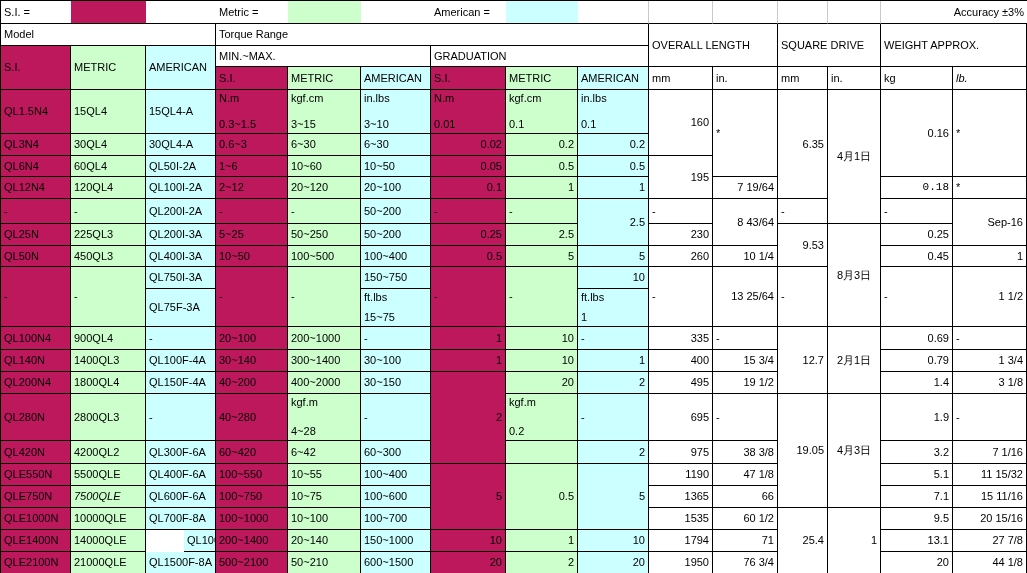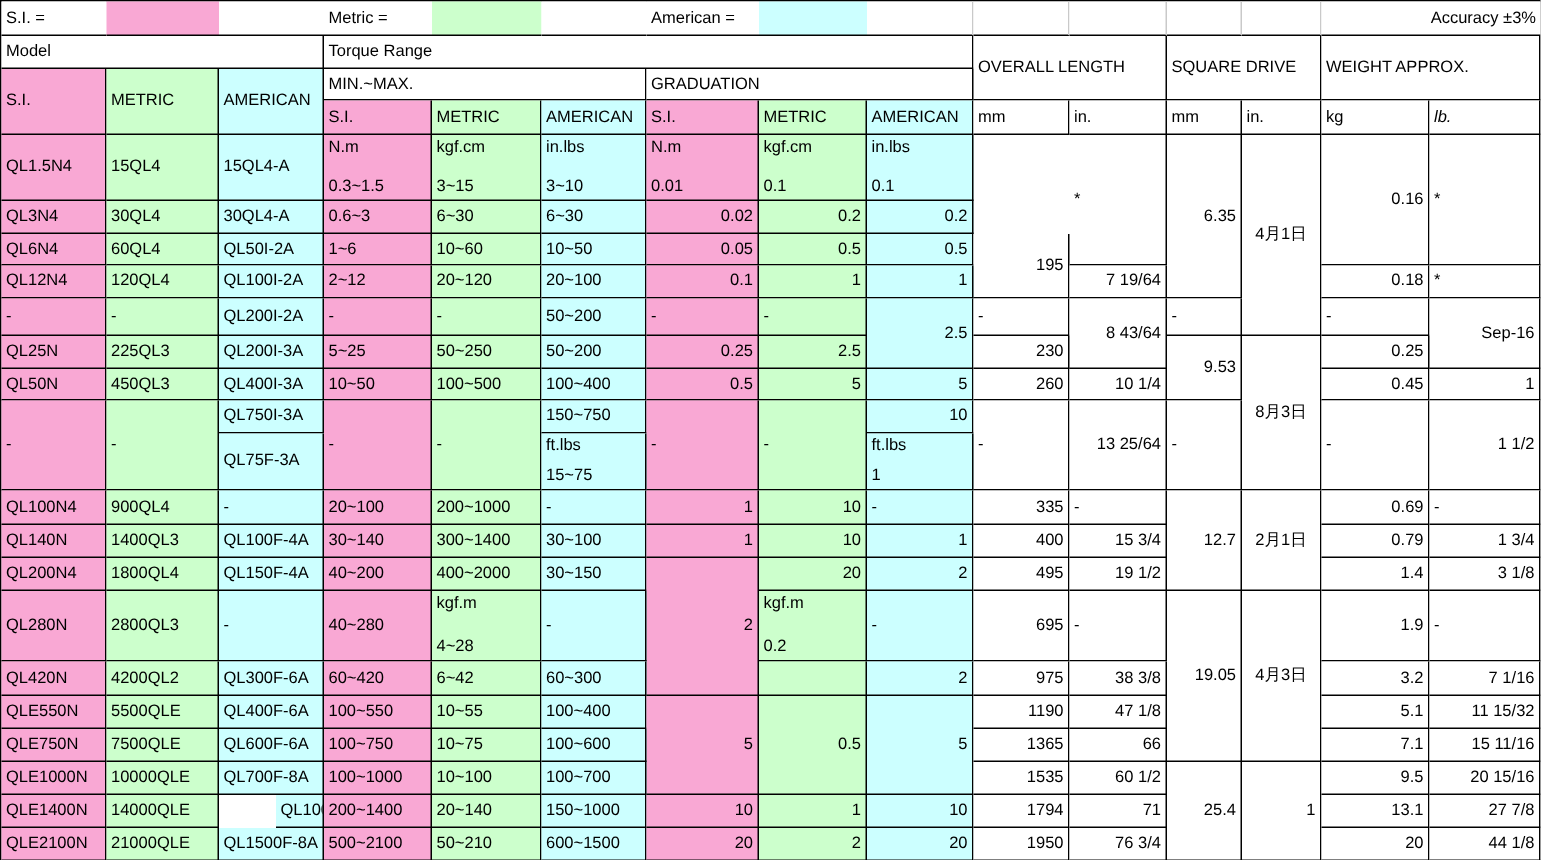--- a/index.html
+++ b/index.html
@@ -20,21 +20,21 @@
     display: flex;
     align-items: center;
     padding: 0 3px;
     font-size: 11px;
     line-height: 13px;
     color: #000;
     overflow: hidden;
     white-space: nowrap;
   }
   .bg-w { background: #ffffff; }
-  .bg-y { background: #f9a8d4; }
+  .bg-y { background: #be185d; }
   .bg-g { background: #ccffcc; }
   .bg-c { background: #ccffff; }
   .al-l { justify-content: flex-start; text-align: left; }
   .al-r { justify-content: flex-end; text-align: right; }
   .al-c { justify-content: center; text-align: center; }
   .leg { border-right: none; }
   .gl  { border-right: 1px solid #c9c9c9; }
   .two-l, .two-lr {
     flex-direction: column;
     justify-content: space-between;
@@ -107,20 +107,21 @@
       <span class="v">0.01</span>
     </div>
     <div class="cell bg-g al-l two-lr" style="grid-area: 5 / 8 / span 1 / span 1;">
       <span class="u">kgf.cm</span>
       <span class="v">0.1</span>
     </div>
     <div class="cell bg-c al-l two-lr" style="grid-area: 5 / 9 / span 1 / span 1;">
       <span class="u">in.lbs</span>
       <span class="v">0.1</span>
     </div>
+    <div class="cell bg-w al-r" style="grid-area: 5 / 10 / span 2 / span 1;">160</div>
     <div class="cell bg-w al-l" style="grid-area: 5 / 11 / span 3 / span 1;">*</div>
     <div class="cell bg-w al-r" style="grid-area: 5 / 12 / span 4 / span 1;">6.35</div>
     <div class="cell bg-w al-c" style="grid-area: 5 / 13 / span 5 / span 1;">4月1日</div>
     <div class="cell bg-w al-r" style="grid-area: 5 / 14 / span 3 / span 1;">0.16</div>
     <div class="cell bg-w al-l" style="grid-area: 5 / 15 / span 3 / span 1;">*</div>
     <div class="cell bg-y al-l" style="grid-area: 6 / 1 / span 1 / span 1;">QL3N4</div>
     <div class="cell bg-g al-l" style="grid-area: 6 / 2 / span 1 / span 1;">30QL4</div>
     <div class="cell bg-c al-l" style="grid-area: 6 / 3 / span 1 / span 1;">30QL4-A</div>
     <div class="cell bg-y al-l" style="grid-area: 6 / 4 / span 1 / span 1;">0.6~3</div>
     <div class="cell bg-g al-l" style="grid-area: 6 / 5 / span 1 / span 1;">6~30</div>
@@ -141,21 +142,21 @@
     <div class="cell bg-y al-l" style="grid-area: 8 / 1 / span 1 / span 1;">QL12N4</div>
     <div class="cell bg-g al-l" style="grid-area: 8 / 2 / span 1 / span 1;">120QL4</div>
     <div class="cell bg-c al-l" style="grid-area: 8 / 3 / span 1 / span 1;">QL100I-2A</div>
     <div class="cell bg-y al-l" style="grid-area: 8 / 4 / span 1 / span 1;">2~12</div>
     <div class="cell bg-g al-l" style="grid-area: 8 / 5 / span 1 / span 1;">20~120</div>
     <div class="cell bg-c al-l" style="grid-area: 8 / 6 / span 1 / span 1;">20~100</div>
     <div class="cell bg-y al-r" style="grid-area: 8 / 7 / span 1 / span 1;">0.1</div>
     <div class="cell bg-g al-r" style="grid-area: 8 / 8 / span 1 / span 1;">1</div>
     <div class="cell bg-c al-r" style="grid-area: 8 / 9 / span 1 / span 1;">1</div>
     <div class="cell bg-w al-r" style="grid-area: 8 / 11 / span 1 / span 1;">7 19/64</div>
-    <div class="cell bg-w al-r" style="grid-area: 8 / 14 / span 1 / span 1;">0.18</div>
+    <div class="cell bg-w al-r" style="grid-area: 8 / 14 / span 1 / span 1; font-family: Liberation Mono, monospace;">0.18</div>
     <div class="cell bg-w al-l" style="grid-area: 8 / 15 / span 1 / span 1;">*</div>
     <div class="cell bg-y al-l" style="grid-area: 9 / 1 / span 1 / span 1;">-</div>
     <div class="cell bg-g al-l" style="grid-area: 9 / 2 / span 1 / span 1;">-</div>
     <div class="cell bg-c al-l" style="grid-area: 9 / 3 / span 1 / span 1;">QL200I-2A</div>
     <div class="cell bg-y al-l" style="grid-area: 9 / 4 / span 1 / span 1;">-</div>
     <div class="cell bg-g al-l" style="grid-area: 9 / 5 / span 1 / span 1;">-</div>
     <div class="cell bg-c al-l" style="grid-area: 9 / 6 / span 1 / span 1;">50~200</div>
     <div class="cell bg-y al-l" style="grid-area: 9 / 7 / span 1 / span 1;">-</div>
     <div class="cell bg-g al-l" style="grid-area: 9 / 8 / span 1 / span 1;">-</div>
     <div class="cell bg-c al-r" style="grid-area: 9 / 9 / span 2 / span 1;">2.5</div>
@@ -292,21 +293,21 @@
     <div class="cell bg-g al-l" style="grid-area: 19 / 5 / span 1 / span 1;">10~55</div>
     <div class="cell bg-c al-l" style="grid-area: 19 / 6 / span 1 / span 1;">100~400</div>
     <div class="cell bg-y al-r" style="grid-area: 19 / 7 / span 3 / span 1;">5</div>
     <div class="cell bg-g al-r" style="grid-area: 19 / 8 / span 3 / span 1;">0.5</div>
     <div class="cell bg-c al-r" style="grid-area: 19 / 9 / span 3 / span 1;">5</div>
     <div class="cell bg-w al-r" style="grid-area: 19 / 10 / span 1 / span 1;">1190</div>
     <div class="cell bg-w al-r" style="grid-area: 19 / 11 / span 1 / span 1;">47 1/8</div>
     <div class="cell bg-w al-r" style="grid-area: 19 / 14 / span 1 / span 1;">5.1</div>
     <div class="cell bg-w al-r" style="grid-area: 19 / 15 / span 1 / span 1;">11 15/32</div>
     <div class="cell bg-y al-l" style="grid-area: 20 / 1 / span 1 / span 1;">QLE750N</div>
-    <div class="cell bg-g al-l" style="grid-area: 20 / 2 / span 1 / span 1;">7500QLE</div>
+    <div class="cell bg-g al-l" style="grid-area: 20 / 2 / span 1 / span 1; font-style: italic;">7500QLE</div>
     <div class="cell bg-c al-l" style="grid-area: 20 / 3 / span 1 / span 1;">QL600F-6A</div>
     <div class="cell bg-y al-l" style="grid-area: 20 / 4 / span 1 / span 1;">100~750</div>
     <div class="cell bg-g al-l" style="grid-area: 20 / 5 / span 1 / span 1;">10~75</div>
     <div class="cell bg-c al-l" style="grid-area: 20 / 6 / span 1 / span 1;">100~600</div>
     <div class="cell bg-w al-r" style="grid-area: 20 / 10 / span 1 / span 1;">1365</div>
     <div class="cell bg-w al-r" style="grid-area: 20 / 11 / span 1 / span 1;">66</div>
     <div class="cell bg-w al-r" style="grid-area: 20 / 14 / span 1 / span 1;">7.1</div>
     <div class="cell bg-w al-r" style="grid-area: 20 / 15 / span 1 / span 1;">15 11/16</div>
     <div class="cell bg-y al-l" style="grid-area: 21 / 1 / span 1 / span 1;">QLE1000N</div>
     <div class="cell bg-g al-l" style="grid-area: 21 / 2 / span 1 / span 1;">10000QLE</div>

